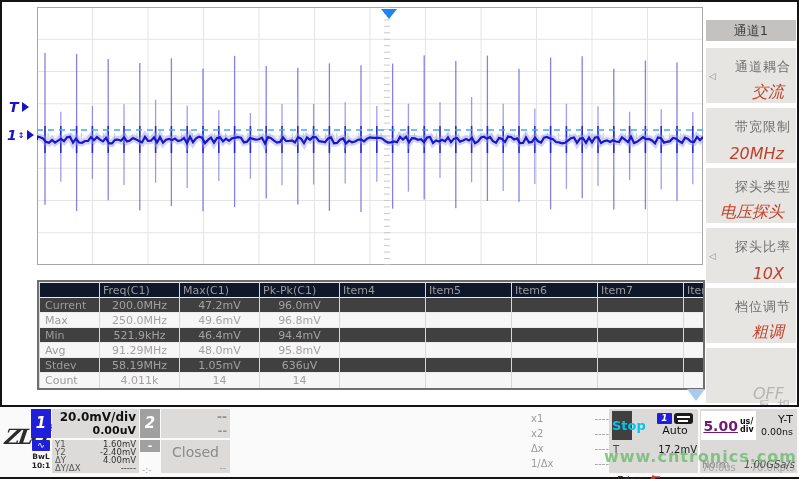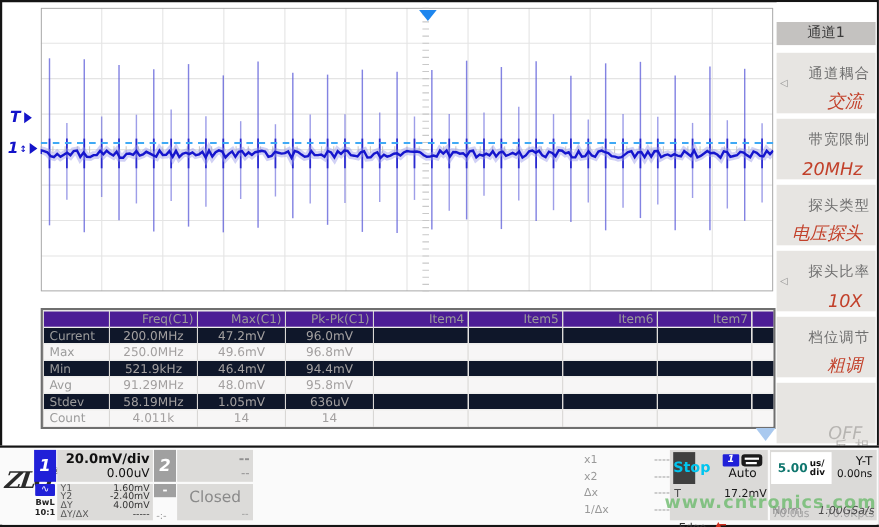--- a/index.html
+++ b/index.html
@@ -19,24 +19,24 @@
   .arrow-right { display:inline-block; width:0; height:0; margin-left:3px;
     border-left:7px solid #1414c9; border-top:5px solid transparent; border-bottom:5px solid transparent; }
   .updown { font-size:8px; font-style:normal; margin-left:1px; }
 
   
   .meas-wrap { position:absolute; left:37px; top:280px; width:668px; height:110px;
     overflow:hidden; border:2px solid #6f6f6f; background:#f7f6f6; }
   .meas-wrap table { border-collapse:collapse; table-layout:fixed; width:724px; font-size:11px; }
   .meas-wrap th, .meas-wrap td { height:15px; padding:0 3px; border-left:1px solid #d9d7d5;
     border-top:1px solid #ecebe9; white-space:nowrap; overflow:hidden; font-weight:normal; }
-  .meas-wrap th { color:#9b9b9b; background:#4c1d95; text-align:right; }
+  .meas-wrap th { color:#9b9b9b; background:#0f172a; text-align:left; }
   .meas-wrap td { color:#a3a0a0; text-align:center; }
   .meas-wrap td.rowlabel { text-align:left; color:#9b9b9b; padding-left:5px; }
-  .meas-wrap tr.stripe { background:#0f172a; }
+  .meas-wrap tr.stripe { background:#404040; }
   .meas-wrap tr.plain { background:#f7f6f6; }
   .scroll-arrow { position:absolute; left:687px; top:389px; width:0; height:0;
     border-left:9px solid transparent; border-right:9px solid transparent;
     border-top:12px solid #a9c9ef; }
 
   
   .sidebar { position:absolute; left:706px; top:2px; width:91px; height:403px; background:#ffffff; }
   .sb-title { position:absolute; top:18px; left:0; width:90px; height:21px; background:#c4c2c0;
     color:#3c3c3c; font-size:13px; line-height:21px; text-align:center; }
   .sb-panels { position:absolute; top:46px; left:0; width:90px; display:flex; flex-direction:column; gap:5px; }
@@ -59,21 +59,21 @@
   .ch2-block { left:140px; width:90px; }
   .badge { position:absolute; left:0; width:20px; text-align:center; color:#fff;
     font-style:italic; font-weight:bold; }
   .badge-top { top:0; height:29px; line-height:29px; font-size:15px; }
   .b-blue { background:#2020d8; } .b-gray { background:#a0a0a0; }
   .readout { position:absolute; left:21px; background:#dcdbd9; }
   .ro-top { top:0; height:29px; padding:1px 3px; text-align:right; }
   .ch1-block .ro-top, .ch2-block .ro-top { width:87px; }
   .ch2-block .ro-top { width:69px; }
   .ro-top .l1 { font-size:12px; font-weight:bold; color:#111; line-height:14px; }
-  .ro-top .l2 { font-size:11px; font-weight:normal; color:#111; line-height:13px; }
+  .ro-top .l2 { font-size:11px; font-weight:bold; color:#111; line-height:13px; }
   .ch2-block .ro-top .l1, .ch2-block .ro-top .l2 { color:#909090; }
   .ch1-left { position:absolute; left:0; top:31px; width:20px; text-align:center; }
   .wavebox { width:18px; height:11px; margin:0 auto 1px; background:#2020d8; color:#fff;
     font-size:9px; line-height:11px; border-radius:1px; }
   .tinylbl { font-size:7.5px; font-weight:bold; color:#222; line-height:9px; }
   .ro-bottom { top:31px; height:33px; width:87px; padding:1px 3px; font-size:8.5px; color:#333; }
   .cur-row { display:flex; justify-content:space-between; line-height:7.9px; }
   .cur-row .cl { color:#555; }
   .dash-badge { top:31px; height:12px; line-height:12px; font-size:11px; font-style:normal; }
   .ch2-bottom { position:absolute; left:21px; top:31px; width:69px; height:33px; background:#dcdbd9; }
@@ -96,21 +96,21 @@
   .dc-icon i { position:absolute; left:3px; right:3px; height:2px; background:#fff; }
   .dc-icon i.t { top:3px; } .dc-icon i.b { top:7px; width:10px; left:4px; right:auto; }
   .tm-mode { font-size:11px; color:#111; line-height:14px; }
   .tlevel-row { position:absolute; left:4px; top:35px; width:84px; display:flex;
     justify-content:space-between; font-size:10px; }
   .tlevel-row .tl { color:#4a4a4a; } .tlevel-row .tv { color:#1a1a1a; }
   .edge-row { position:absolute; left:8px; top:65px; width:80px; display:flex;
     align-items:center; gap:5px; font-size:10px; color:#333; }
   .time-box { position:absolute; left:92px; top:2px; width:55px; height:29px; background:#ffffff;
     display:flex; align-items:center; justify-content:center; gap:2px; }
-  .time-box .big { font-size:11px; font-weight:bold; color:#0f766e; }
+  .time-box .big { font-size:14px; font-weight:bold; color:#701a75;text-decoration:underline; }
   .time-box .units { font-size:8px; font-weight:bold; color:#111; line-height:8px; text-align:left; }
   .yt-box { position:absolute; left:148px; top:2px; width:38px; height:29px; text-align:right; padding:2px 2px 0 0; }
   .yt-box .yt { font-size:11px; color:#111; line-height:13px; }
   .yt-box .delay { font-size:9.5px; color:#111; line-height:12px; }
   .win-row { position:absolute; left:93px; top:35px; width:93px; display:flex;
     justify-content:space-between; font-size:10px; color:#a3a3a3;margin-top:18px; }
   .acq-row { position:absolute; left:93px; top:50px; width:93px; display:flex;
     justify-content:space-between; font-size:10px; }
   .acq-row .am { color:#8f8f8f; } .acq-row .ar { color:#4a4a4a;font-style:italic; }
 

